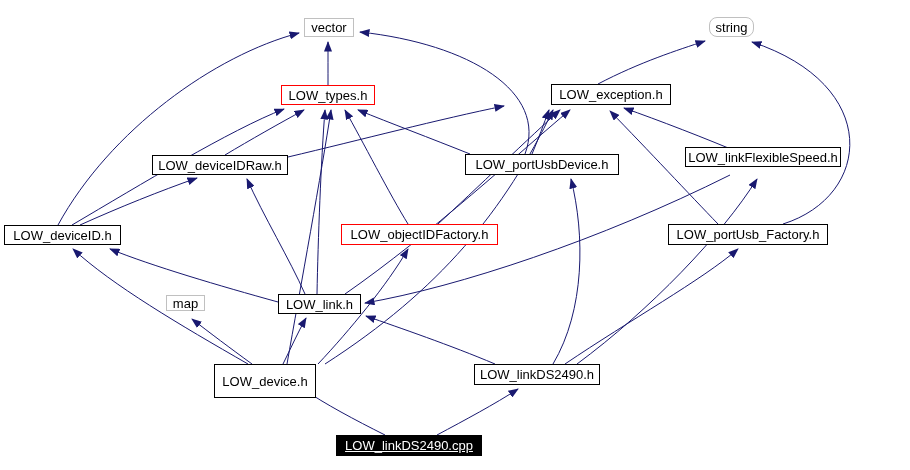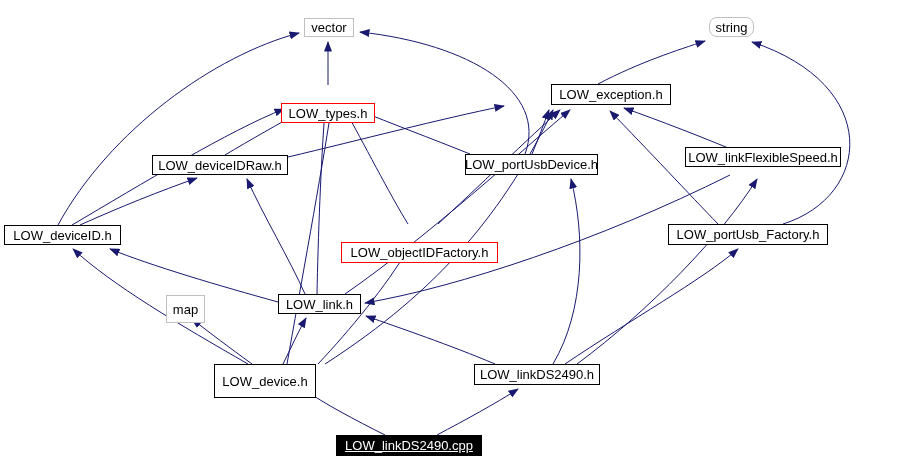--- a/index.html
+++ b/index.html
@@ -18,21 +18,21 @@
     border:1px solid #000000;
     color:#000000;
     font-size:13px;
     display:flex;
     align-items:center;
     justify-content:center;
     white-space:nowrap;
     line-height:1;
     z-index:2;
   }
-  .node.red{border-color:#ff0000;margin-top:18px;}
+  .node.red{border-color:#ff0000;}
   .node.gray{border-color:#c0c0c0;}
   .node.filled{background:#000000;color:#ffffff;border-color:#000000;}
 </style>
 </head>
 <body>
 
 <div id="canvas">
   <svg id="edges" width="910" height="470" viewBox="0 0 910 470" xmlns="http://www.w3.org/2000/svg">
     <defs>
       <marker id="arrowhead" markerWidth="11" markerHeight="8" refX="9.5" refY="4" orient="auto" markerUnits="userSpaceOnUse">
@@ -73,24 +73,24 @@
         <path d="M385,435 C355,420 325,404 303,389" fill="none" stroke="#191970" stroke-width="1" marker-end="url(#arrowhead)"></path>
         <path d="M437,435 C465,420 495,404 518,389" fill="none" stroke="#191970" stroke-width="1" marker-end="url(#arrowhead)"></path>
       </g>
   </svg>
   <div id="nodes">
       <div class="node gray" style="left: 304px; top: 18px; width: 50px; height: 19px;">vector</div>
       <div class="node gray" style="left: 709px; top: 17px; width: 45px; height: 20px; border-radius: 8px;">string</div>
       <div class="node red" style="left: 281px; top: 85px; width: 94px; height: 20px;">LOW_types.h</div>
       <div class="node " style="left: 513px; top: 84px; width: 120px; height: 21px; margin-left: 38px;">LOW_exception.h</div>
       <div class="node " style="left: 152px; top: 155px; width: 136px; height: 20px;">LOW_deviceIDRaw.h</div>
-      <div class="node " style="left: 465px; top: 154px; width: 133px; height: 21px;">LOW_portUsbDevice.h</div>
+      <div class="node " style="left: 465px; top: 154px; width: 154px; height: 21px;">LOW_portUsbDevice.h</div>
       <div class="node " style="left: 685px; top: 147px; width: 156px; height: 20px;">LOW_linkFlexibleSpeed.h</div>
       <div class="node " style="left: 4px; top: 225px; width: 117px; height: 20px;">LOW_deviceID.h</div>
       <div class="node red" style="left: 341px; top: 224px; width: 157px; height: 21px;">LOW_objectIDFactory.h</div>
       <div class="node " style="left: 668px; top: 224px; width: 160px; height: 21px;">LOW_portUsb_Factory.h</div>
-      <div class="node gray" style="left: 166px; top: 295px; width: 39px; height: 28px;">map</div>
+      <div class="node gray" style="left: 166px; top: 295px; width: 39px; height: 16px;">map</div>
       <div class="node " style="left: 278px; top: 294px; width: 83px; height: 20px;">LOW_link.h</div>
       <div class="node " style="left: 214px; top: 364px; width: 102px; height: 34px;">LOW_device.h</div>
       <div class="node " style="left: 474px; top: 364px; width: 126px; height: 21px;">LOW_linkDS2490.h</div>
       <div class="node filled" style="left: 336px; top: 435px; width: 146px; height: 21px; text-decoration: underline;">LOW_linkDS2490.cpp</div>
     </div>
 </div>
 
 </body></html>

